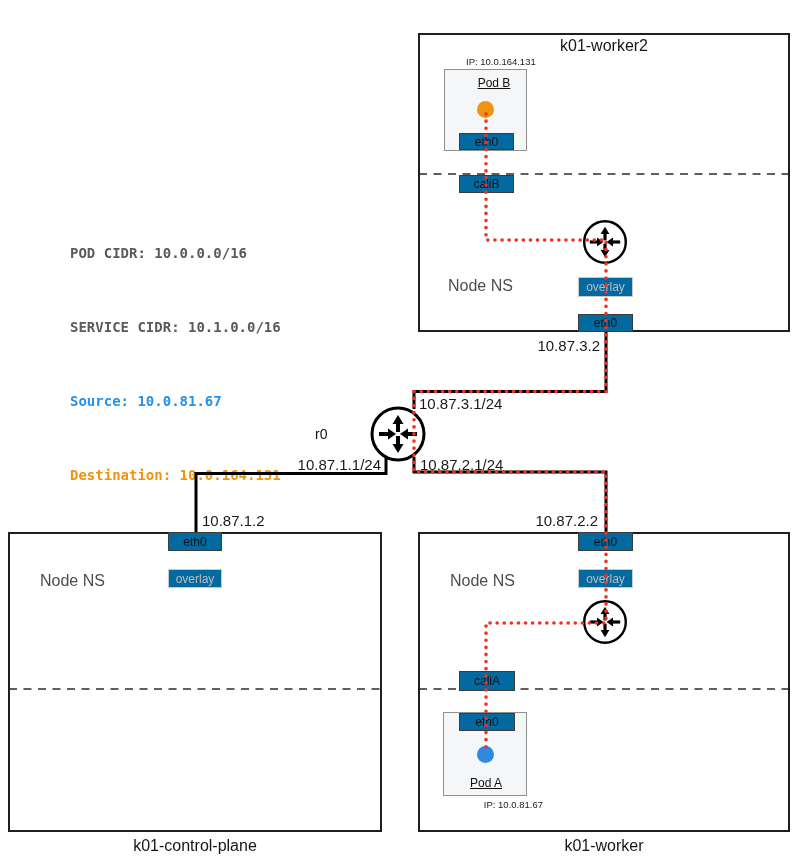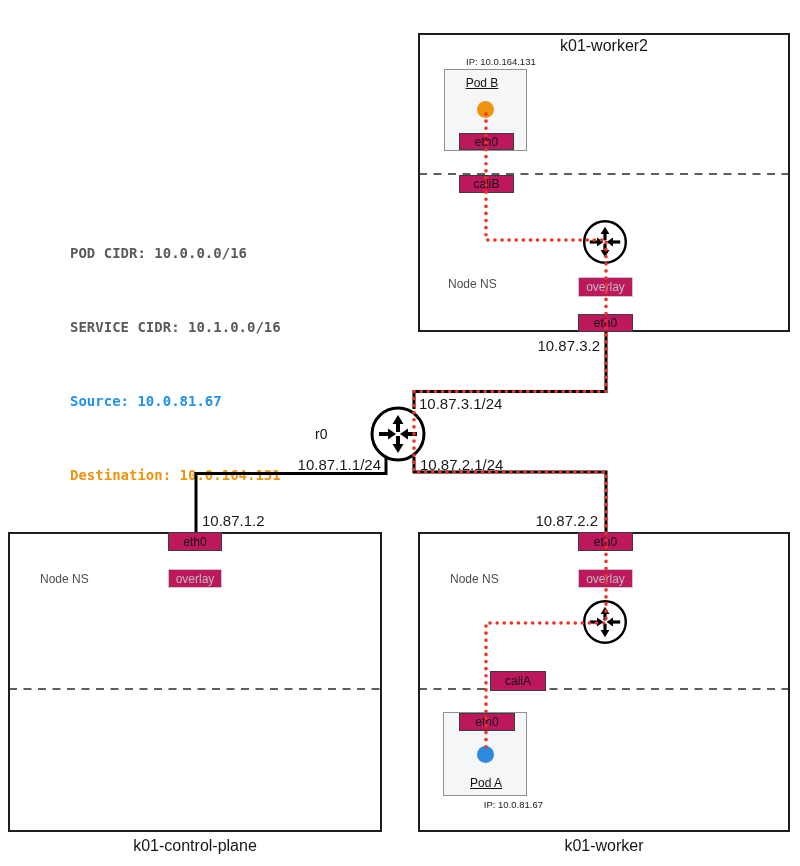--- a/index.html
+++ b/index.html
@@ -25,26 +25,26 @@
   svg.layer{position:absolute;left:0;top:0;pointer-events:none;}
   #svg-low{z-index:1;}
   .html-layer{position:absolute;left:0;top:0;width:800px;height:866px;z-index:2;}
   #svg-high{z-index:3;}
   .node-box{position:absolute;border:2px solid var(--box-border);background:transparent;box-sizing:border-box;}
   .node-title{position:absolute;font-size:16px;color:#161616;text-align:center;white-space:nowrap;}
   .pod-box{position:absolute;background:var(--pod-bg);border:1px solid var(--pod-border);box-sizing:border-box;}
   .pod-name{position:absolute;font-size:12px;color:#111;text-align:center;white-space:nowrap;}
   .dot{position:absolute;width:17px;height:17px;border-radius:50%;}
   .if{
-    position:absolute;background:#be185d;border:1px solid var(--if-border);box-sizing:border-box;
+    position:absolute;background:#0369a1;border:1px solid var(--if-border);box-sizing:border-box;
     display:flex;align-items:center;justify-content:center;
     font-size:12px;color:#111;white-space:nowrap;
   }
   .if.overlay{border-color:var(--overlay-border);color:var(--overlay-text);}
-  .node-ns{position:absolute;font-size:12px;color:var(--node-ns);white-space:nowrap;}
+  .node-ns{position:absolute;font-size:16px;color:var(--node-ns);white-space:nowrap;}
   .ip-small{position:absolute;font-size:9.5px;color:#222;white-space:nowrap;padding-left:16px;}
   .link-label{position:absolute;font-size:15px;color:var(--label);white-space:nowrap;}
   .link-label.ra{text-align:right;}
   .r0-label{position:absolute;font-size:14px;color:#111;text-align:left;white-space:nowrap;}
   .legend{
     position:absolute;left:70px;top:192px;
     font-family:"DejaVu Sans Mono","Liberation Mono",monospace;
     font-size:14px;font-weight:700;line-height:24.6px;white-space:pre;
   }
   .legend .l1,.legend .l2{color:var(--cidr-gray);}
@@ -69,21 +69,21 @@
       <div class="l2">SERVICE CIDR: 10.1.0.0/16</div>
       <div class="l3">Source: 10.0.81.67</div>
       <div class="l4">Destination: 10.0.164.131</div>
     </div>
 
     <div class="node-title" style="left:418px;top:10px;width:372px;margin-top:27px;">k01-worker2</div>
     <div class="node-box" style="left:418px;top:33px;width:372px;height:299px;"></div>
 
     <div class="ip-small" style="left:450px;top:56px;">IP: 10.0.164.131</div>
     <div class="pod-box" style="left:444px;top:69px;width:83px;height:82px;"></div>
-    <div class="pod-name" style="left:444px;top:76px;width:76px;text-decoration:underline;">Pod B</div>
+    <div class="pod-name" style="left:456px;top:76px;width:76px;text-decoration:underline;">Pod B</div>
     <div class="dot" style="left:477px;top:101px;background:var(--orange);"></div>
     <div class="if" style="left:459px;top:133px;width:55px;height:17px;">eth0</div>
 
     <div class="if" style="left:459px;top:175px;width:55px;height:18px;">caliB</div>
 
     <div class="node-ns" style="left:448px;top:277px;">Node NS</div>
     <div class="if overlay" style="left:578px;top:277px;width:55px;height:20px;">overlay</div>
     <div class="if" style="left:578px;top:314px;width:55px;height:18px;">eth0</div>
 
     <div class="link-label ra" style="left:500px;top:337px;width:100px;">10.87.3.2</div>
@@ -99,21 +99,21 @@
     <div class="node-ns" style="left:40px;top:572px;">Node NS</div>
     <div class="if overlay" style="left:168px;top:569px;width:54px;height:19px;">overlay</div>
     <div class="node-title" style="left:8px;top:837px;width:374px;">k01-control-plane</div>
 
     <div class="link-label ra" style="left:498px;top:512px;width:100px;">10.87.2.2</div>
     <div class="node-box" style="left:418px;top:532px;width:372px;height:300px;"></div>
     <div class="if" style="left:578px;top:532px;width:55px;height:19px;">eth0</div>
     <div class="node-ns" style="left:450px;top:572px;">Node NS</div>
     <div class="if overlay" style="left:578px;top:569px;width:55px;height:19px;">overlay</div>
 
-    <div class="if" style="left:459px;top:671px;width:56px;height:20px;margin-left:31px;">caliA</div>
+    <div class="if" style="left:459px;top:671px;width:56px;height:20px;">caliA</div>
 
     <div class="pod-box" style="left:443px;top:712px;width:84px;height:84px;"></div>
     <div class="if" style="left:459px;top:713px;width:56px;height:18px;">eth0</div>
     <div class="dot" style="left:477px;top:746px;background:var(--blue);"></div>
     <div class="pod-name" style="left:443px;top:776px;width:86px;text-decoration:underline;">Pod A</div>
     <div class="ip-small" style="left:443px;top:799px;width:84px;text-align:right;">IP: 10.0.81.67</div>
     <div class="node-title" style="left:418px;top:837px;width:372px;">k01-worker</div>
   </div>
 
   <svg id="svg-high" class="layer" width="800" height="866" viewBox="0 0 800 866">

